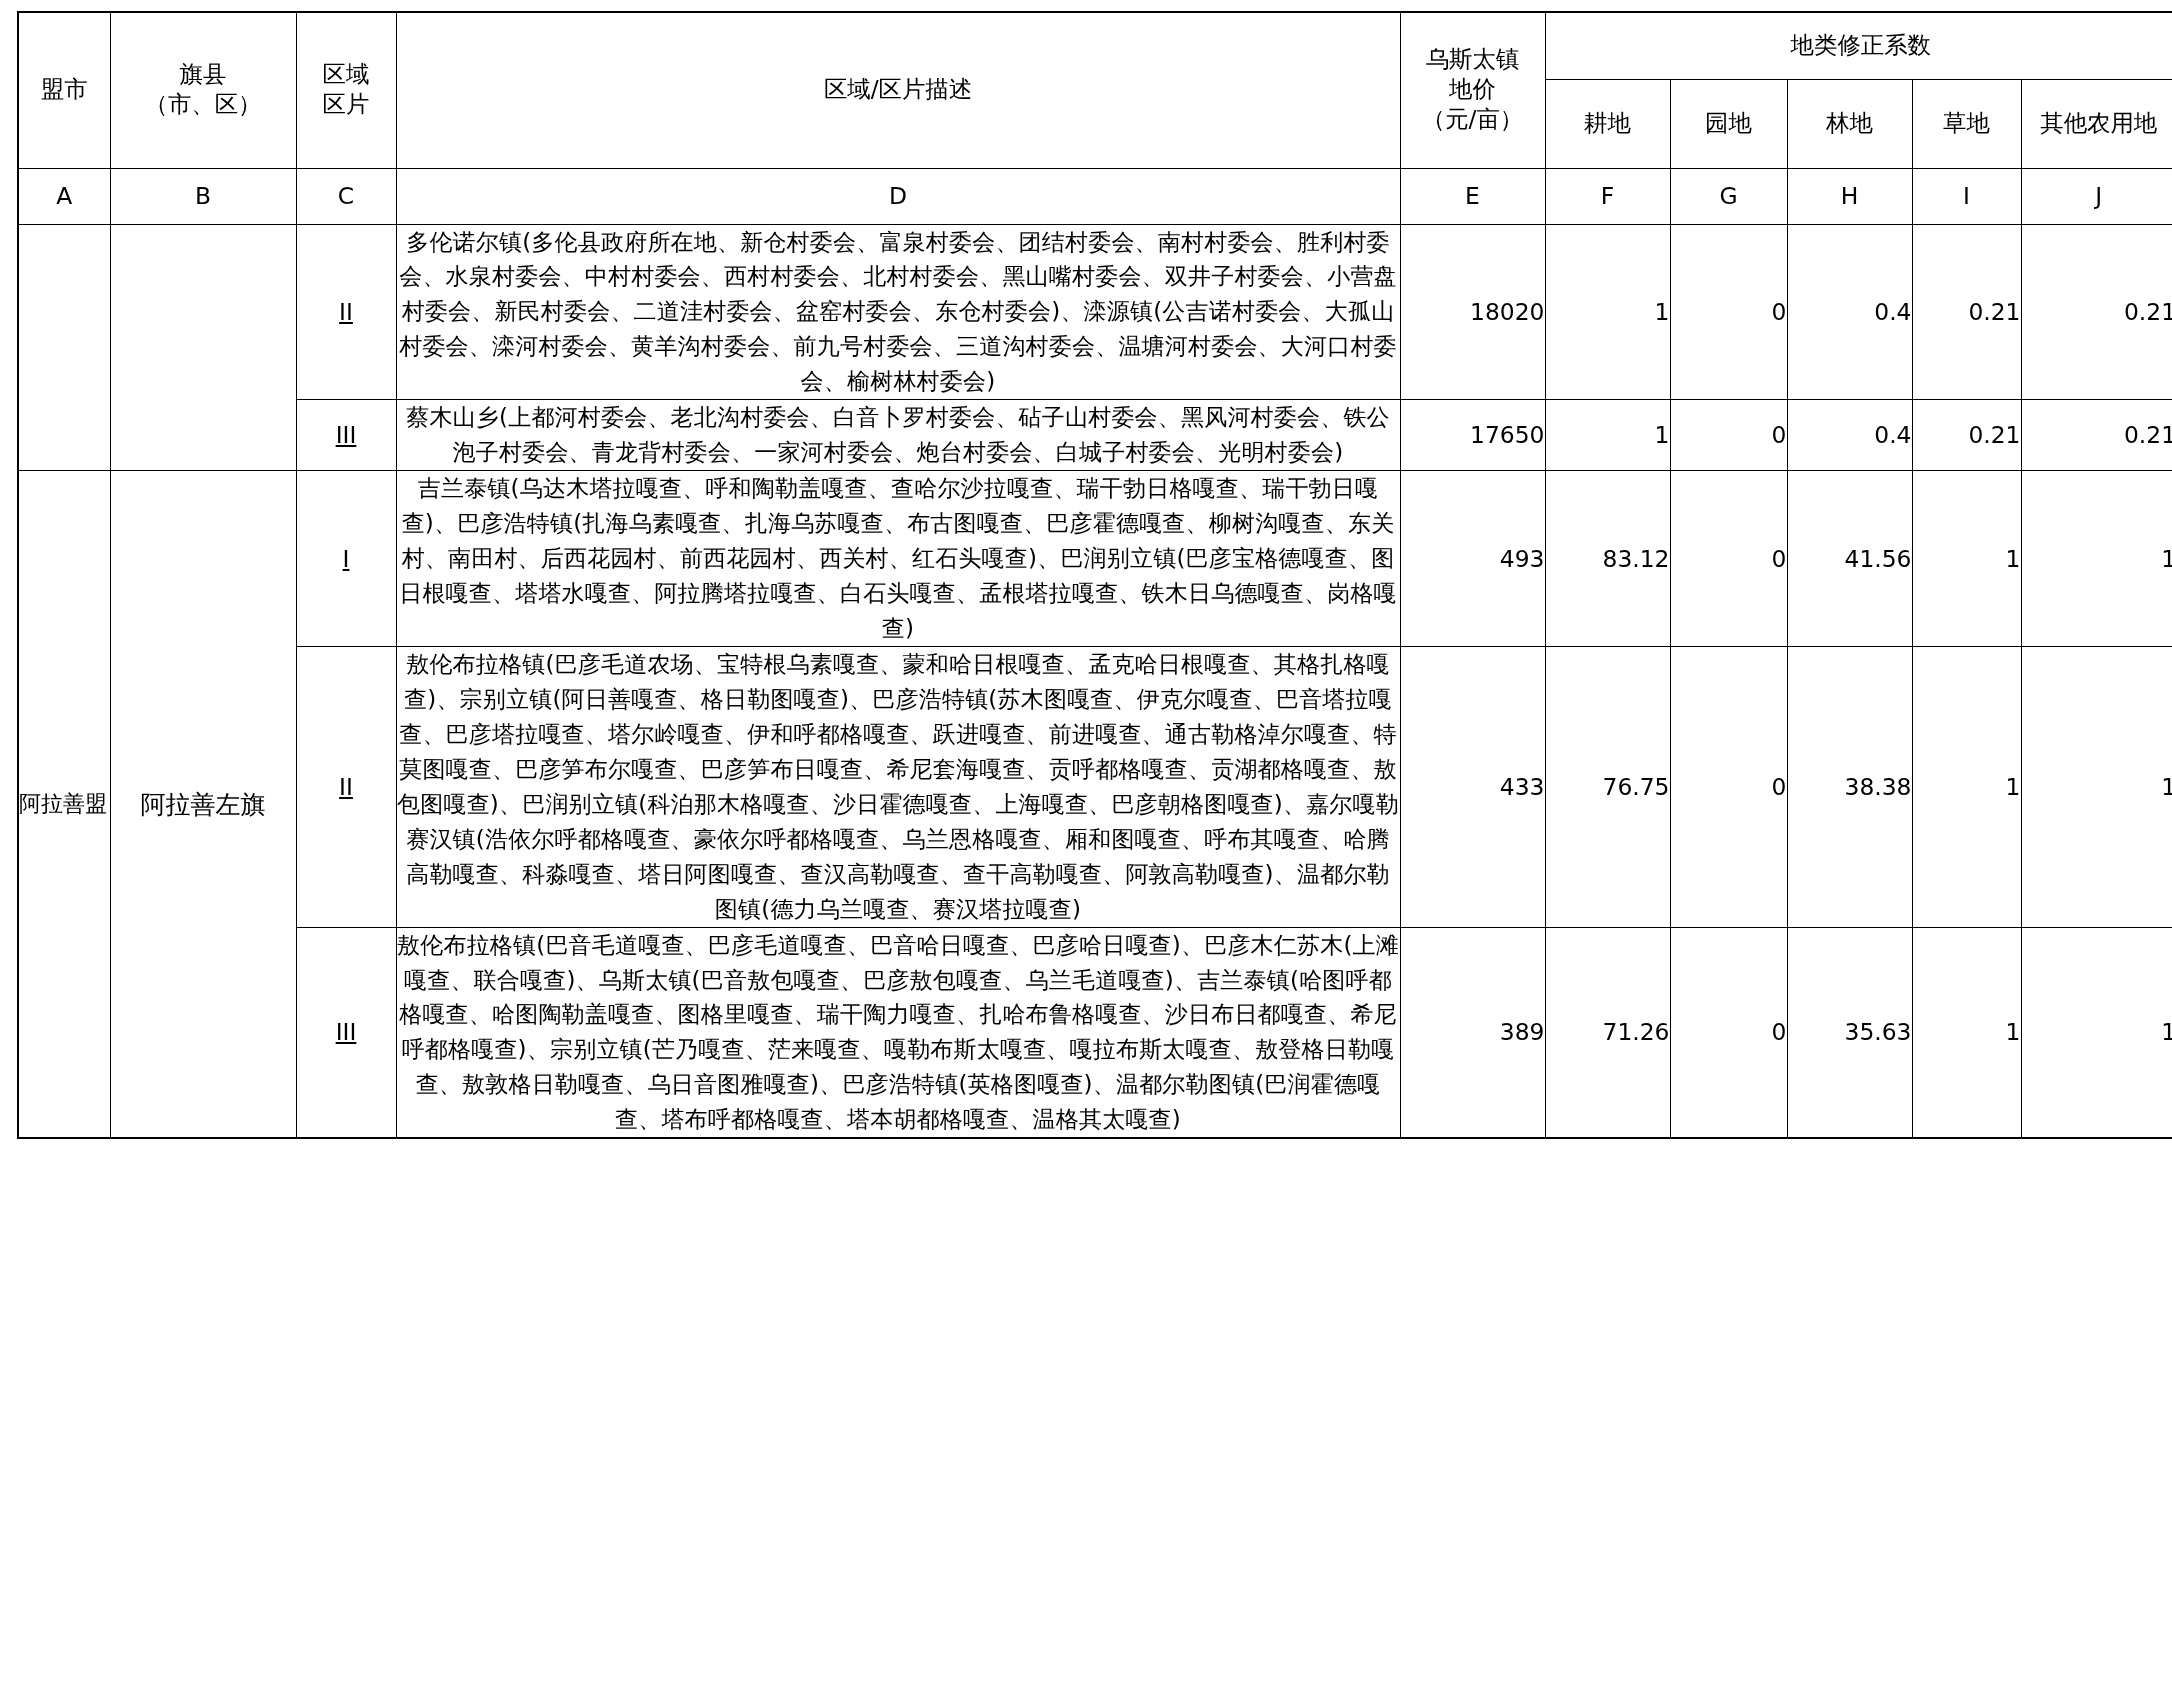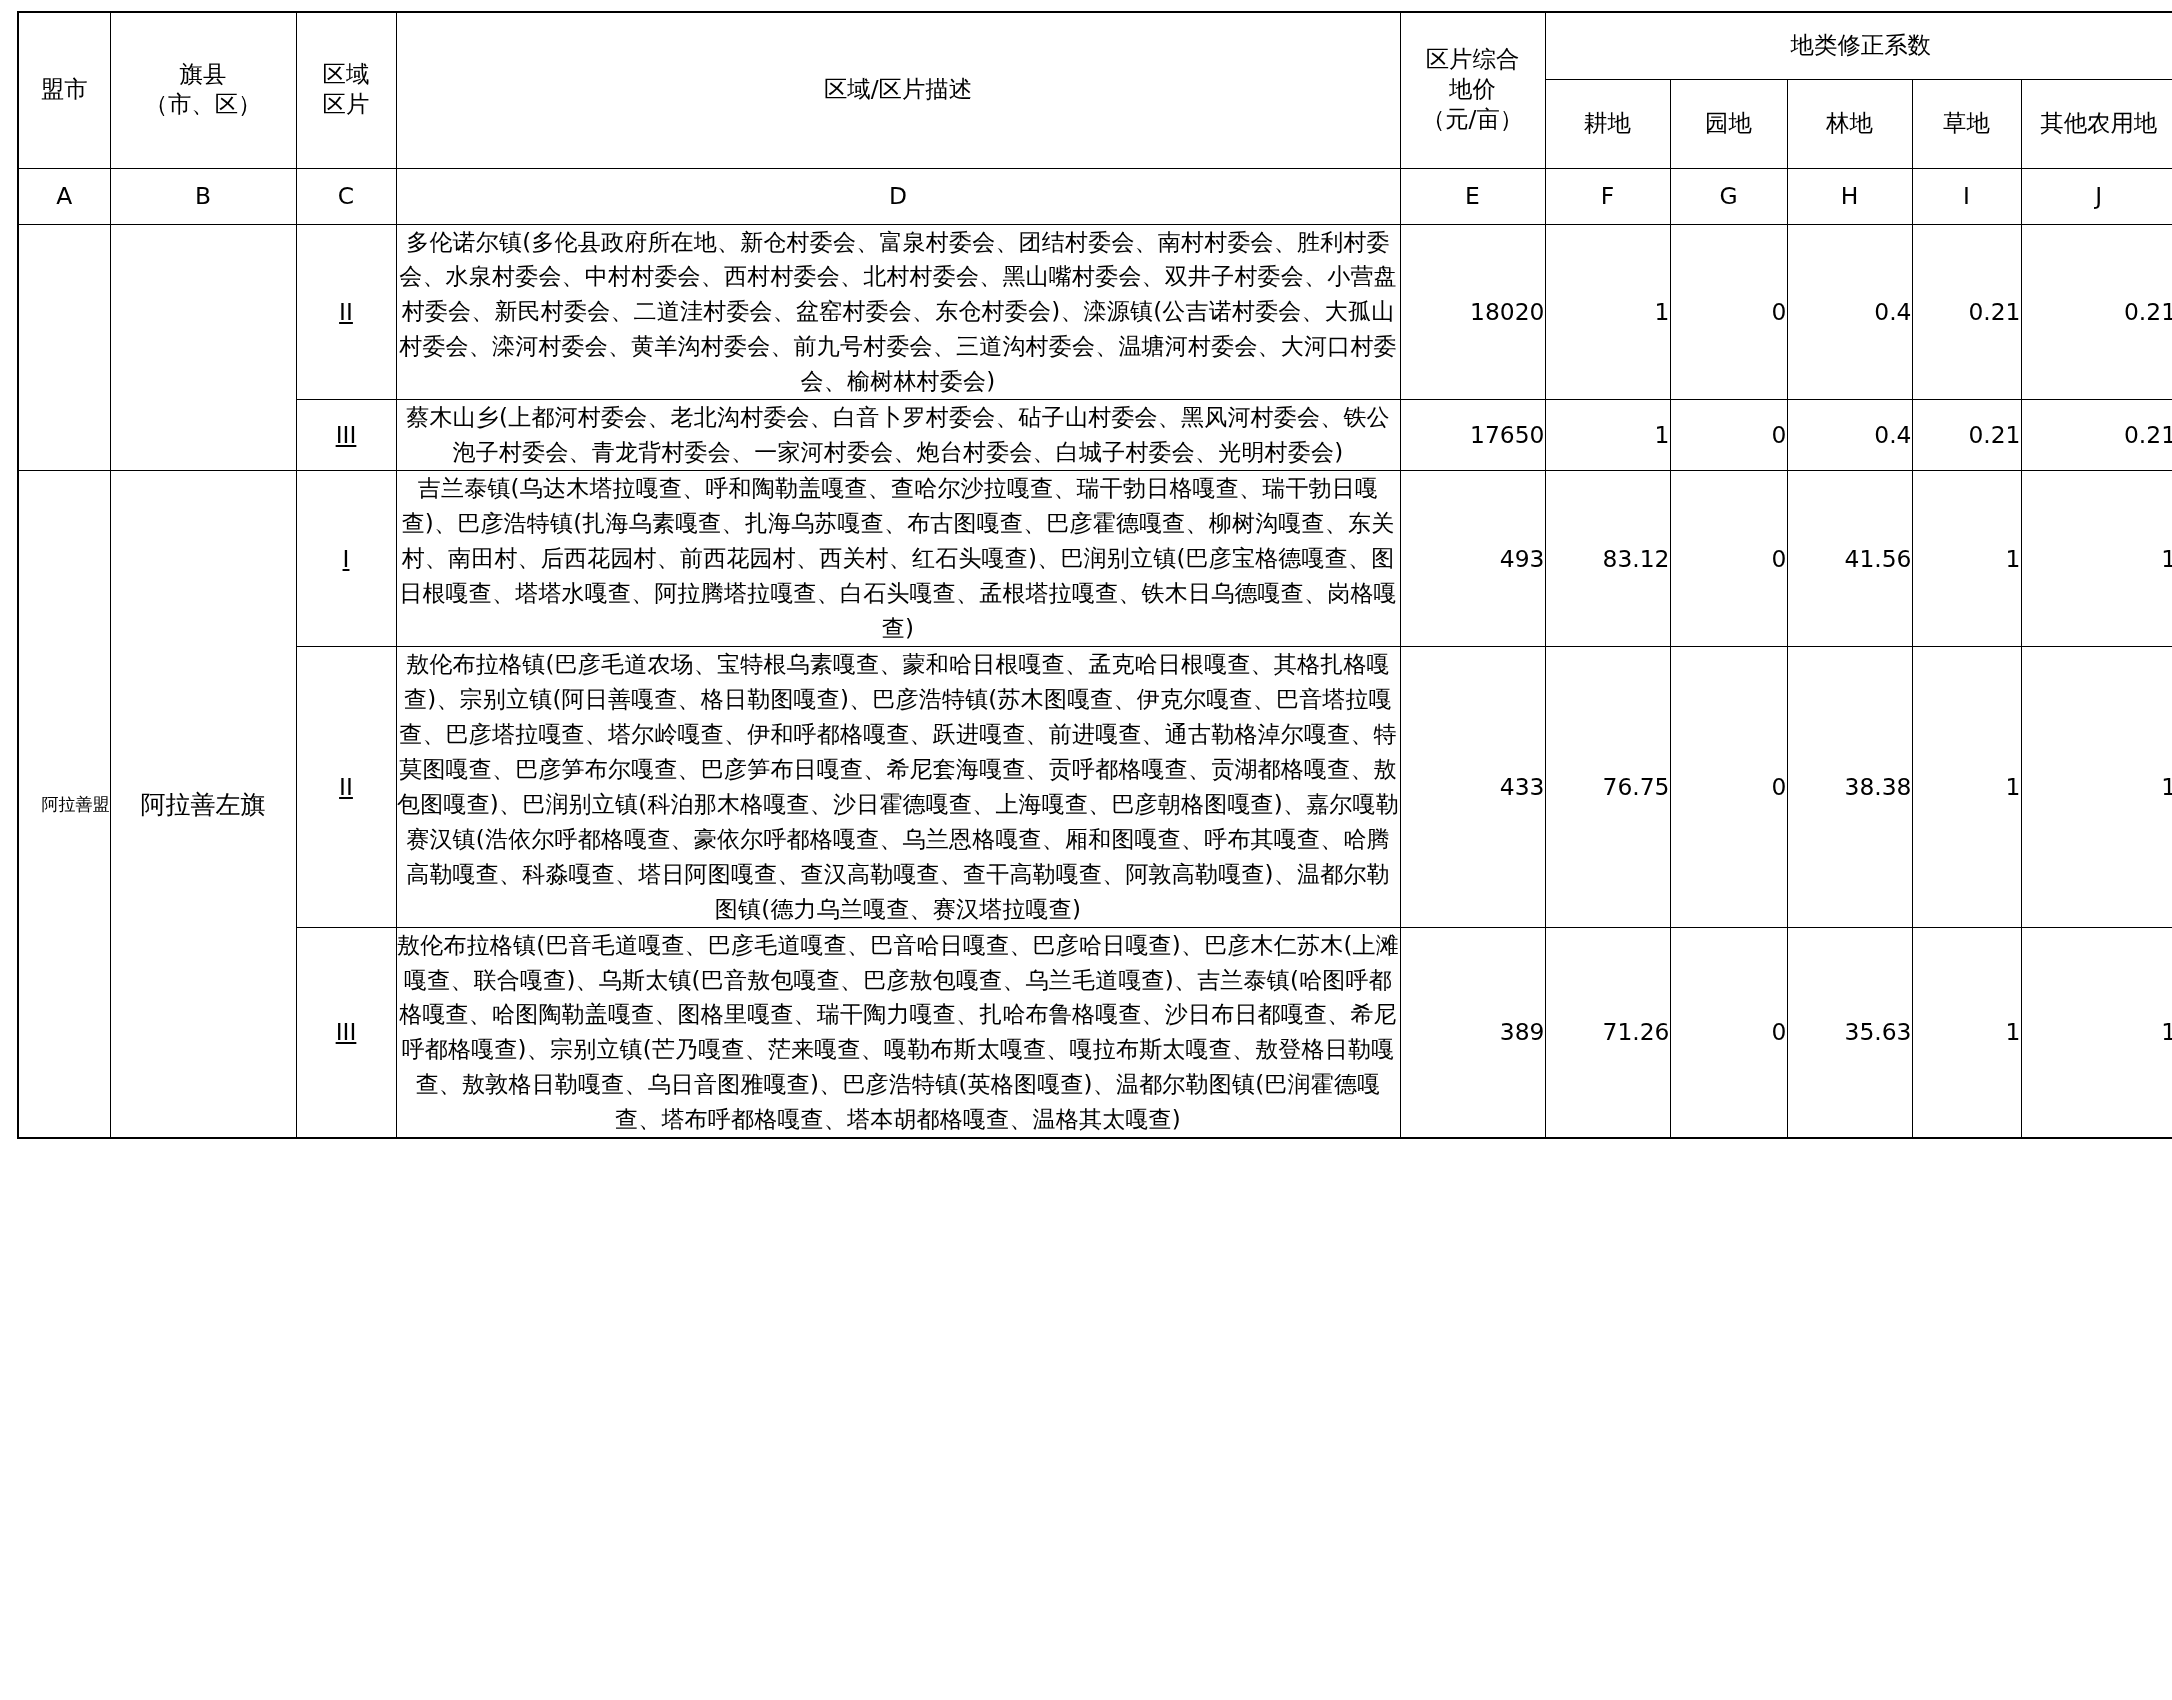--- a/index.html
+++ b/index.html
@@ -54,22 +54,22 @@
   .num {
     text-align: right;
     font-size: 23.4px;
   }
   .region {
     text-align: center;
     font-size: 23.4px;
     text-decoration: underline;
   }
   .vert {
-    text-align: right;
-    font-size: 17px;
+    text-align: left;
+    font-size: 22px;
     line-height: 1.3;
   }
   .nowrap-center {
     text-align: center;
     font-size: 25px;
   }
   
   col.c-a { width: 92px; }
   col.c-b { width: 186px; }
   col.c-c { width: 100px; }
@@ -111,21 +111,21 @@
         </td>
         <td class="hdr hdr-tall" rowspan="2">
           <span class="stack">
             <span>区域</span>
             <span>区片</span>
           </span>
         </td>
         <td class="hdr hdr-tall" rowspan="2">区域/区片描述</td>
         <td class="hdr hdr-tall" rowspan="2">
           <span class="stack">
-            <span>区片综合</span>
+            <span>乌斯太镇</span>
             <span>地价</span>
             <span>（元/亩）</span>
           </span>
         </td>
         <td class="hdr hdr-group" colspan="5">地类修正系数</td>
       </tr>
       <tr>
         <td class="hdr hdr-sub">耕地</td>
         <td class="hdr hdr-sub">园地</td>
         <td class="hdr hdr-sub">林地</td>

